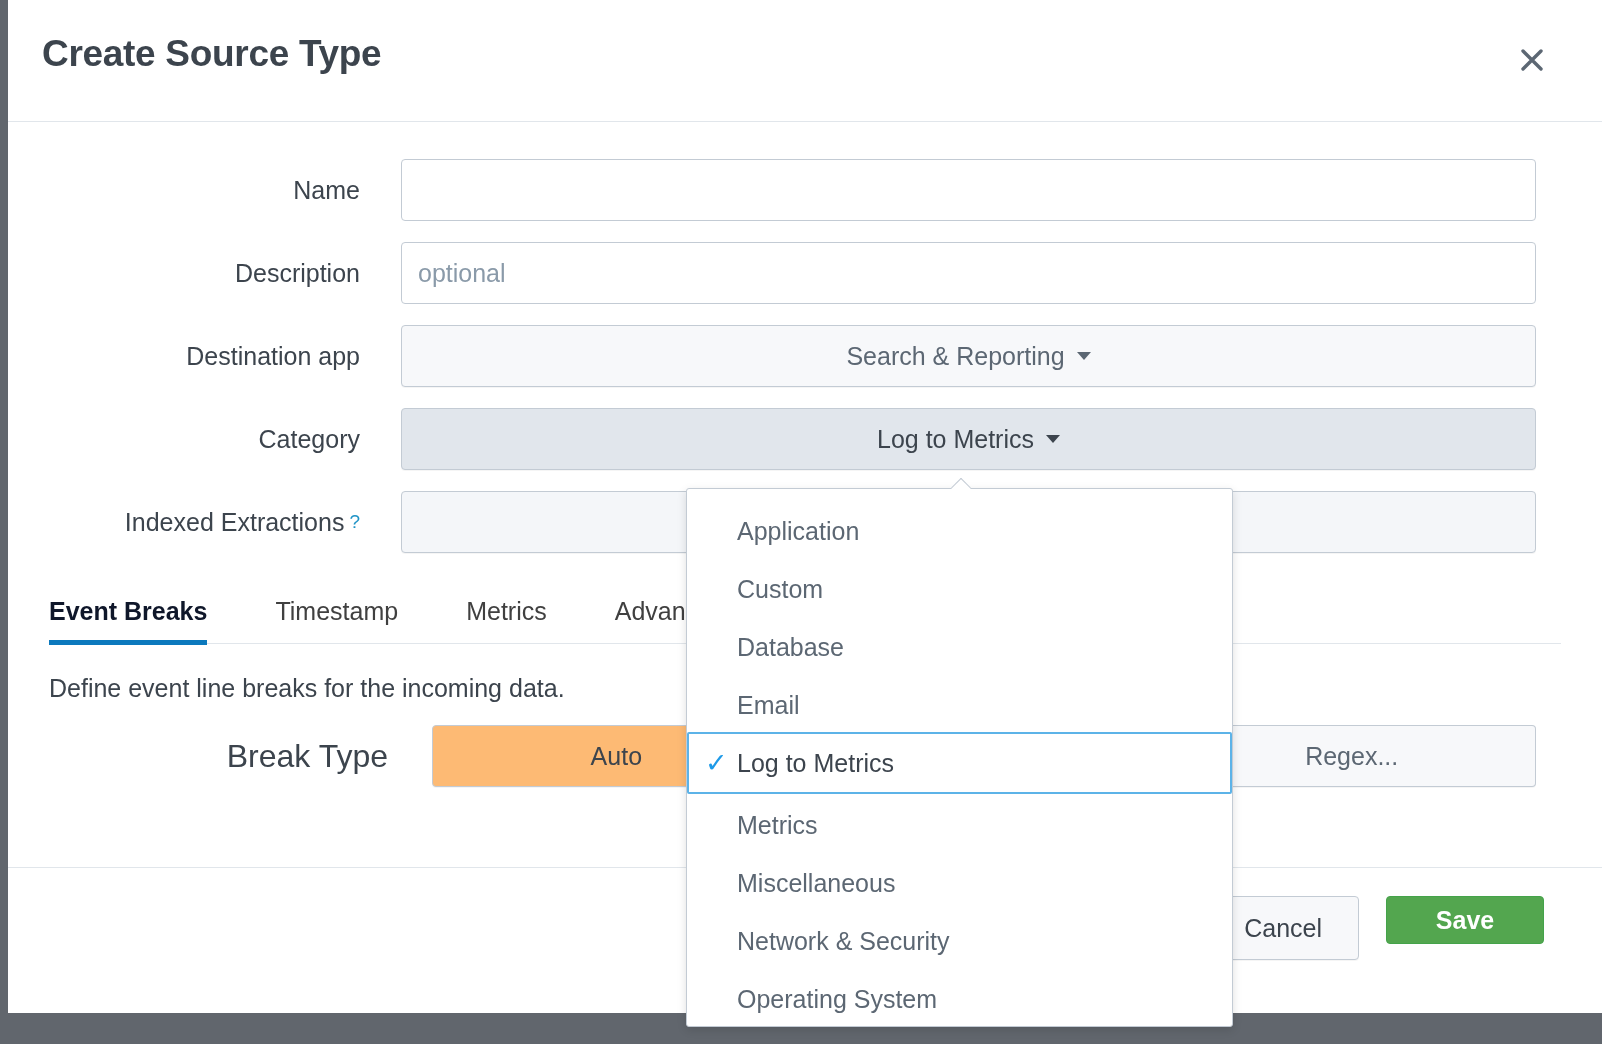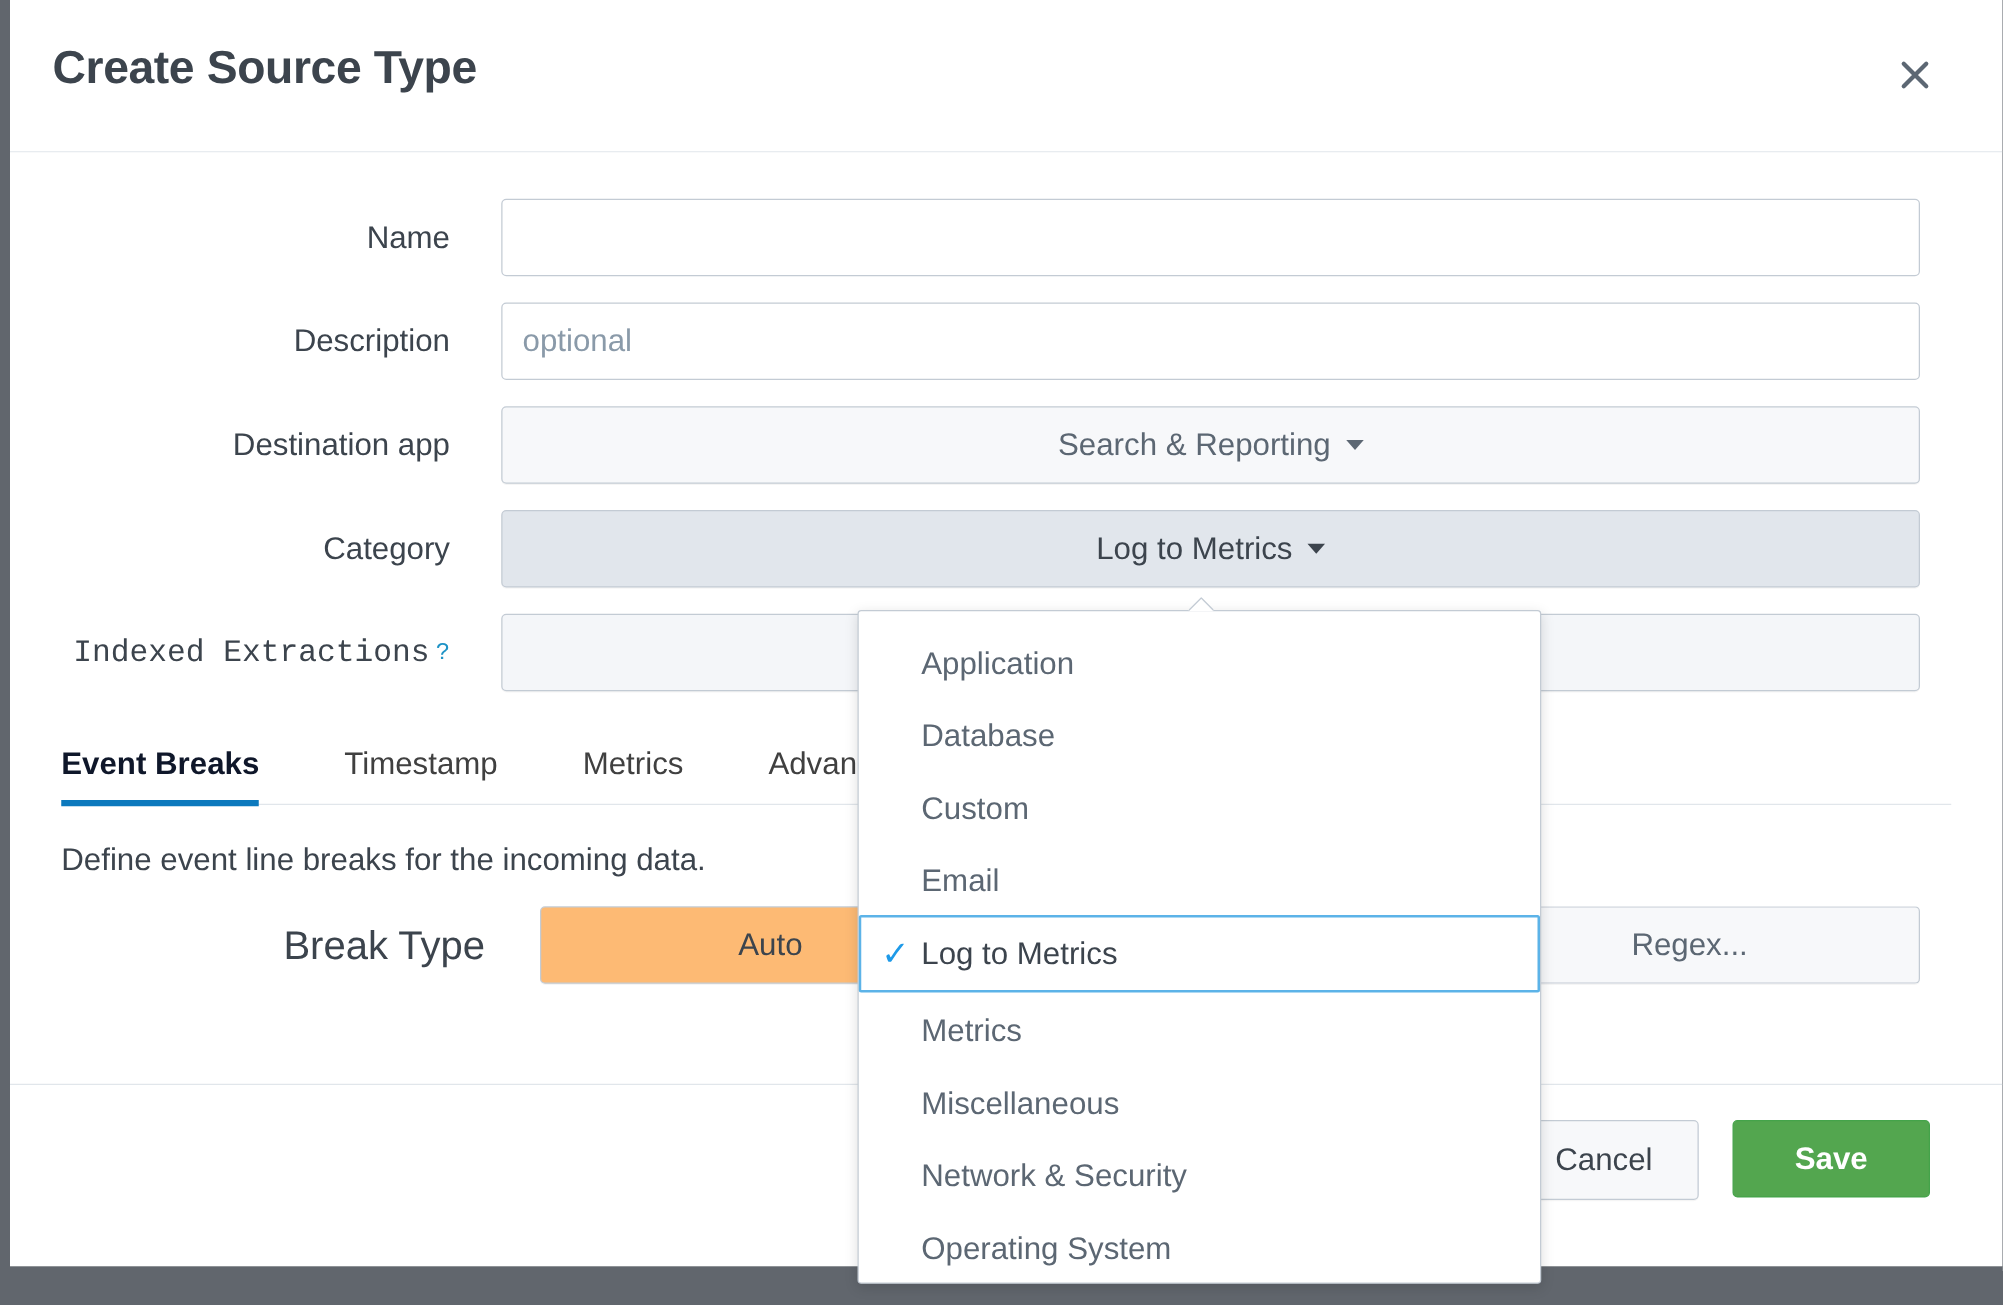--- a/index.html
+++ b/index.html
@@ -235,21 +235,21 @@
     background: #f7f8fa;
     font-size: 25px;
     color: #3c444d;
     cursor: pointer;
     font-family: "Liberation Sans", sans-serif;
     box-shadow: 0 1px 0 rgba(0,0,0,0.04);
   }
   #save-btn {
     position: absolute;
     right: 58px; top: 28px;
-    width: 158px; height: 62px;
+    width: 158px; height: 48px;
     border: 1px solid #44a34a;
     border-radius: 4px;
     background: #53a64f;
     font-size: 25px;
     font-weight: 700;
     color: #ffffff;
     cursor: pointer;
     font-family: "Liberation Sans", sans-serif;
   }
 
@@ -355,21 +355,21 @@
       <div class="form-row" style="top:286px;">
         <div class="form-label">Category</div>
         <div class="field-wrap">
           <div class="dropdown-btn active">
             <span>Log to Metrics</span>
             <span class="caret"></span>
           </div>
         </div>
       </div>
 
-      <div class="form-row" style="top:369px;font-family:Liberation Mono, monospace;">
+      <div class="form-row" style="top:369px;">
         <div class="form-label">
           <span>Indexed Extractions</span>
             <a class="help-link">?</a>
         </div>
         <div class="field-wrap">
           <div class="readonly-box"></div>
         </div>
       </div>
 
       <div id="tabs">
@@ -415,25 +415,25 @@
 
   <div id="category-popup">
     <div id="popup-arrow"></div>
 
     <div class="popup-item">
       
       <span>Application</span>
     </div>
     <div class="popup-item">
       
+      <span>Custom</span>
+    </div>
+    <div class="popup-item">
+      
       <span>Database</span>
-    </div>
-    <div class="popup-item">
-      
-      <span>Custom</span>
     </div>
     <div class="popup-item">
       
       <span>Email</span>
     </div>
     <div class="popup-item selected">
       <span class="popup-check">✓</span>
       <span>Log to Metrics</span>
     </div>
     <div class="popup-item">

